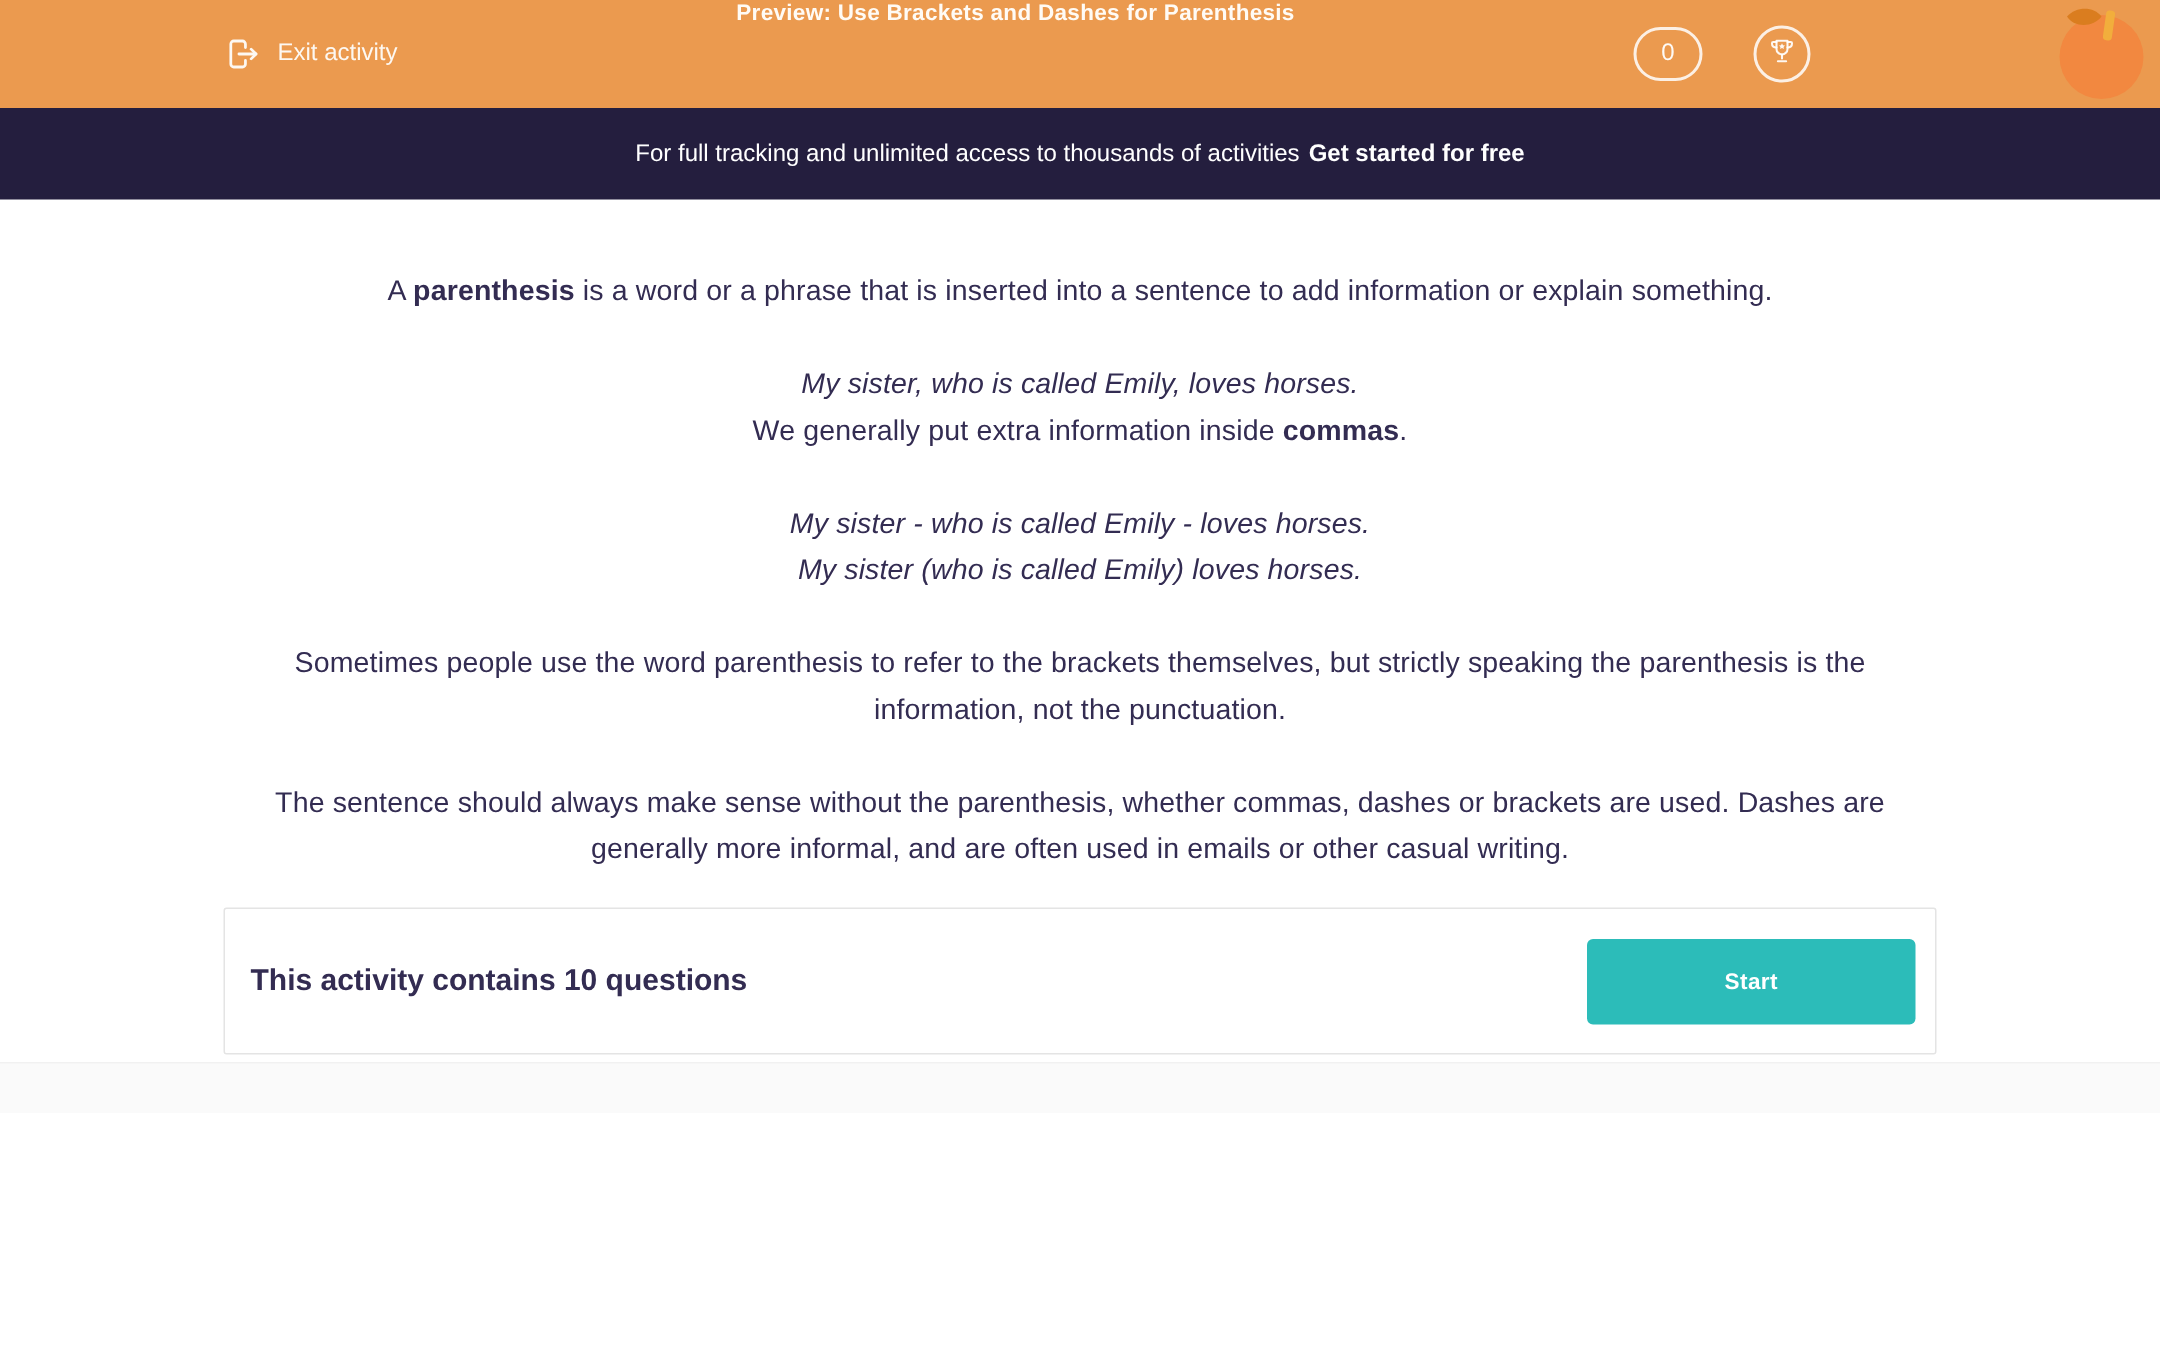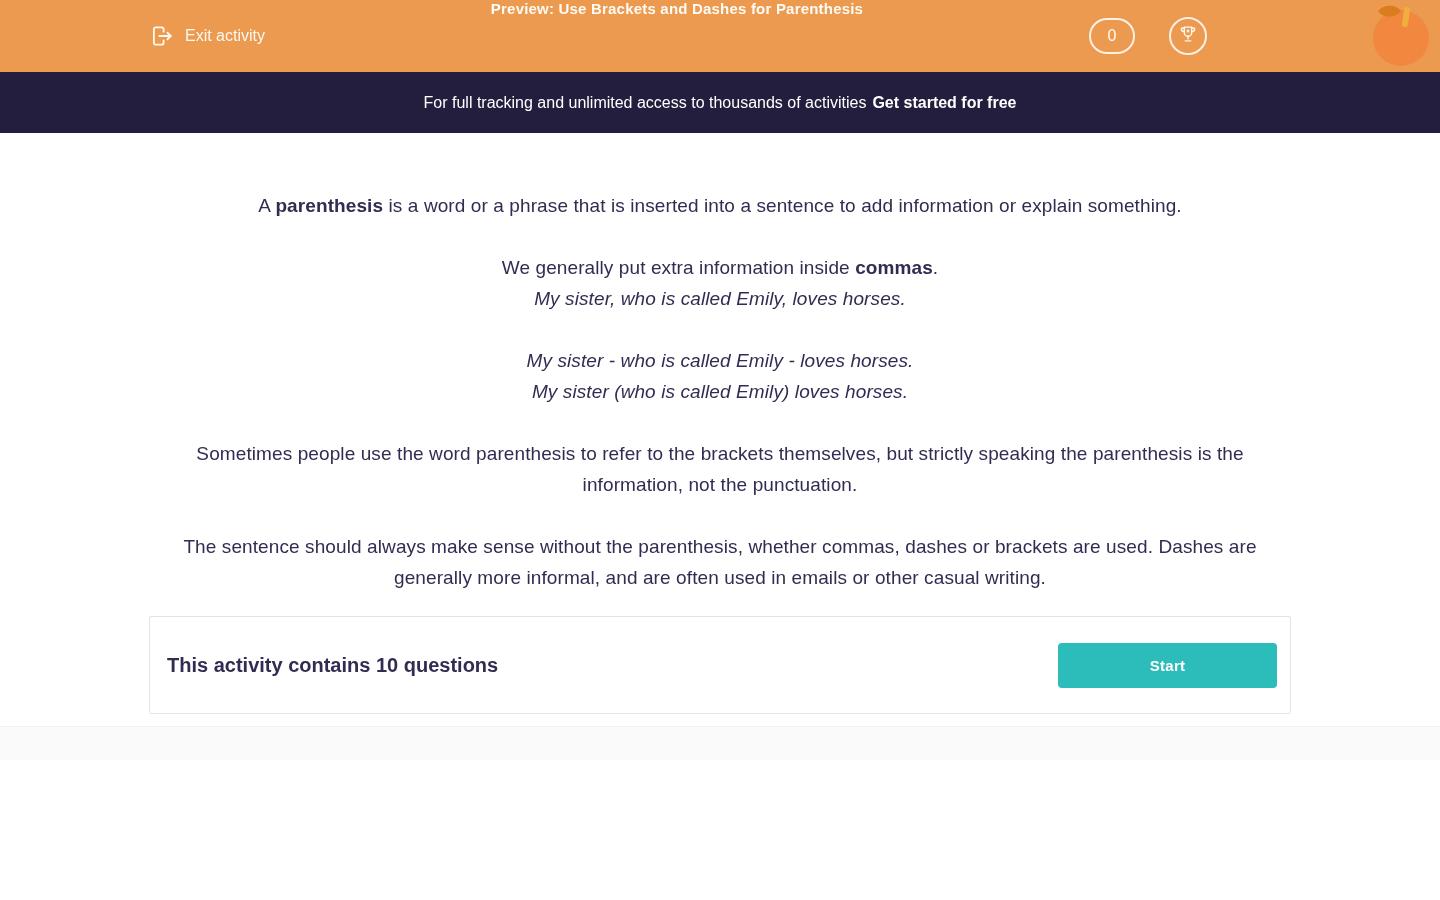--- a/index.html
+++ b/index.html
@@ -92,21 +92,21 @@
     gap: 6px;
   }
   .promo-banner .cta {
     font-weight: 700;
     cursor: pointer;
   }
 
   
   .container {
     width: 1142px;
-    margin: 12px auto;
+    margin: 1px auto;
   }
   .lesson {
     padding-top: 45px;
   }
   .lesson p {
     font-size: 19px;
     line-height: 31px;
     font-weight: 500;
     text-align: center;
     margin: 0 0 31px 0;
@@ -128,21 +128,21 @@
     justify-content: space-between;
     padding: 0 13px 0 17px;
   }
   .activity-card .question-count {
     font-size: 20px;
     font-weight: 700;
     color: #332C52;
   }
   .start-btn {
     width: 219px;
-    height: 45px;
+    height: 57px;
     background: #2CBCB9;
     border: none;
     border-radius: 4px;
     color: #ffffff;
     font-family: inherit;
     font-size: 15px;
     font-weight: 700;
     letter-spacing: 0.3px;
     cursor: pointer;
   }
@@ -206,22 +206,22 @@
   <span>For full tracking and unlimited access to thousands of activities</span>
   <span class="cta">Get started for free</span>
 </div>
 
 <main class="container">
   <div class="lesson">
       <p>
         <span class="line"><span>A </span><span class="bold">parenthesis</span><span> is a word or a phrase that is inserted into a sentence to add information or explain something.</span></span>
       </p>
       <p>
+        <span class="line"><span class="italic">My sister, who is called Emily, loves horses.</span></span>
         <span class="line"><span>We generally put extra information inside </span><span class="bold">commas</span><span>.</span></span>
-        <span class="line"><span class="italic">My sister, who is called Emily, loves horses.</span></span>
       </p>
       <p>
         <span class="line"><span class="italic">My sister - who is called Emily - loves horses.</span></span>
         <span class="line"><span class="italic">My sister (who is called Emily) loves horses.</span></span>
       </p>
       <p>
         <span class="line"><span>Sometimes people use the word parenthesis to refer to the brackets themselves, but strictly speaking the parenthesis is the information, not the punctuation.</span></span>
       </p>
       <p>
         <span class="line"><span>The sentence should always make sense without the parenthesis, whether commas, dashes or brackets are used. Dashes are generally more informal, and are often used in emails or other casual writing.</span></span>

